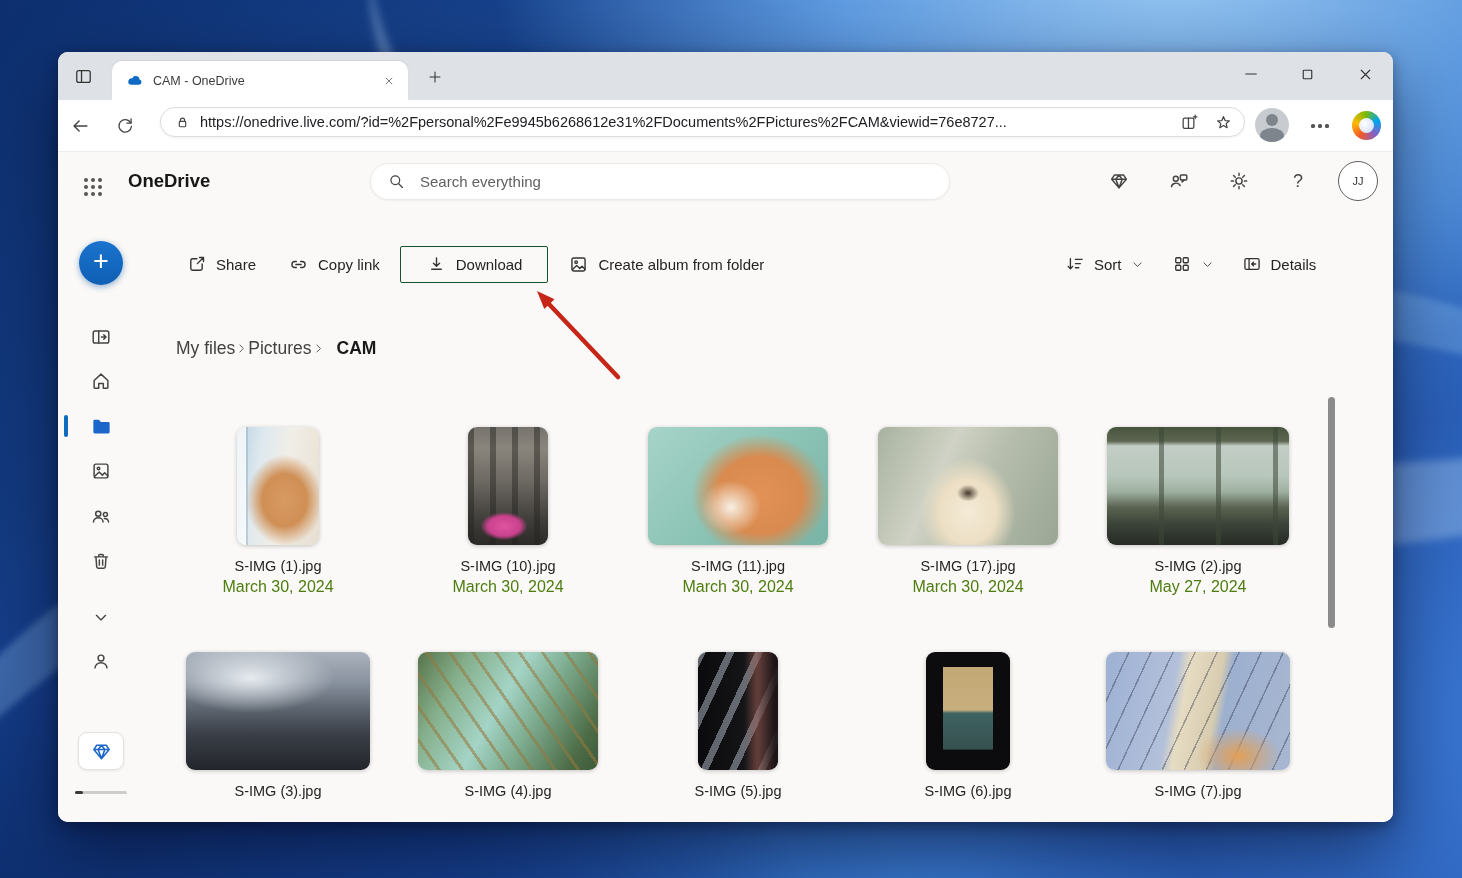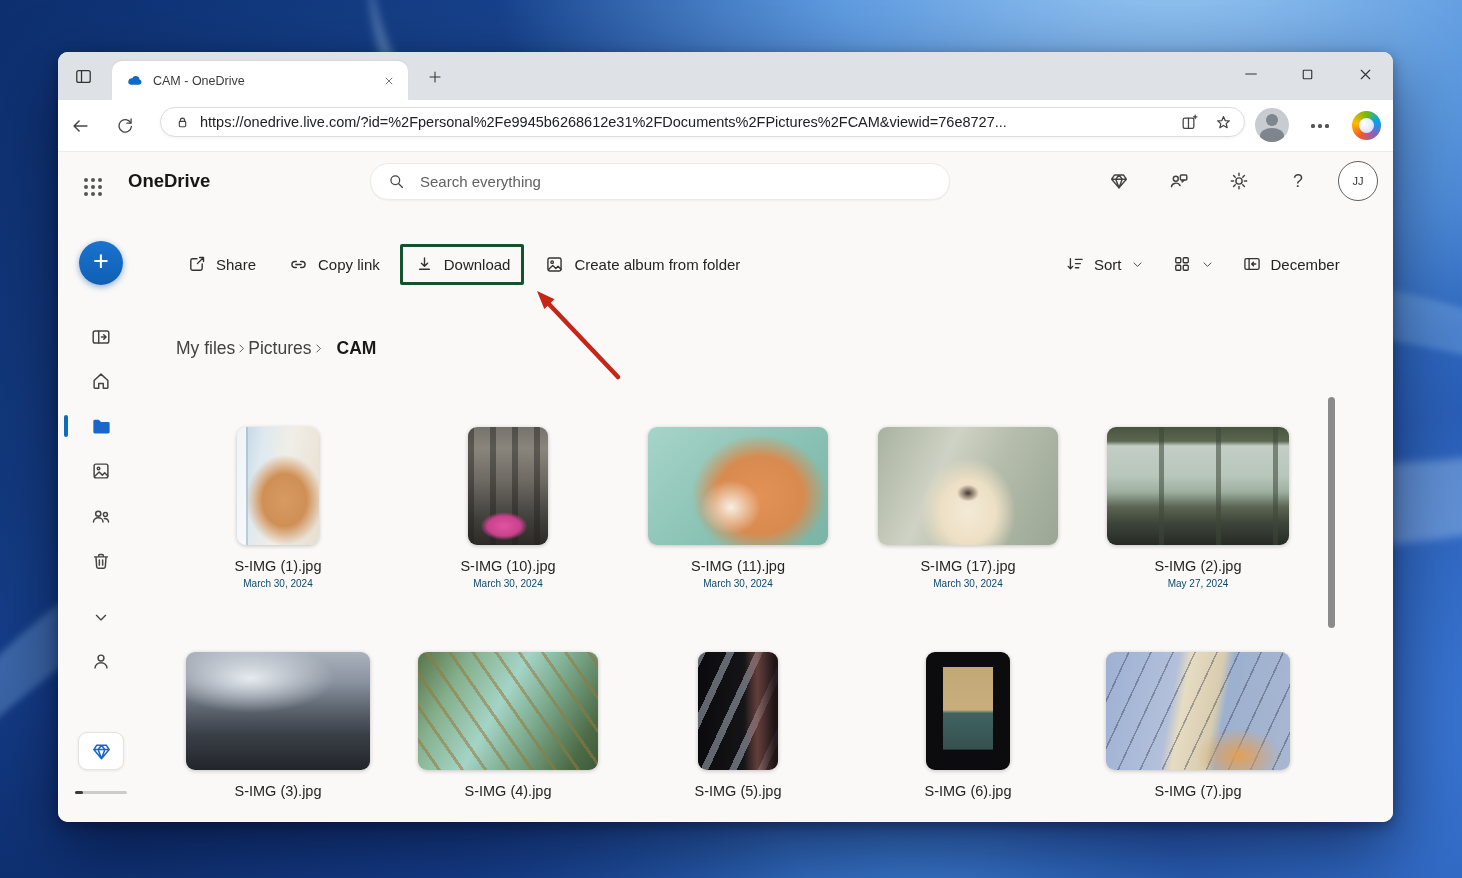--- a/index.html
+++ b/index.html
@@ -101,38 +101,38 @@
     border:1px solid #e4e1de; border-radius:9px; display:flex; align-items:center; justify-content:center;
     cursor:pointer; box-shadow:0 1px 3px rgba(0,0,0,.08); }
   .storage-bar { position:absolute; left:17px; top:639px; width:52px; height:3px; border-radius:2px; background:#cccccc; }
   .storage-bar i { display:block; width:8px; height:3px; border-radius:2px; background:#3b3b3b; }
 
   
   .toolbar { position:absolute; left:116px; top:86px; height:52px; display:flex; align-items:center; gap:8px; }
   .tb { display:flex; align-items:center; gap:9px; font-size:15px; color:#242424; cursor:pointer;
     padding:9px 12px; border-radius:4px; background:transparent; border:none;
     font-family:"Liberation Sans", sans-serif; }
-  .tb.dl { border:3px solid #14532d; border-radius:2px; padding:7px 11px; }
+  .tb.dl { border:1px solid #14532d; border-radius:2px; padding:7px 25px; }
   .toolbar-right { position:absolute; left:995px; top:86px; height:52px; display:flex; align-items:center; gap:4px; }
 
   
   .breadcrumb { position:absolute; left:118px; top:182px; height:28px; display:flex; align-items:center;
     gap:0; font-size:17.5px; }
   .crumb { color:#424242; cursor:pointer; }
   .crumb.cur { color:#191919; font-weight:700; cursor:default;margin-left:12px; }
   .crumb-sep { display:flex; align-items:center; }
 
   
   .grid-row { position:absolute; left:105px; width:1150px; display:grid; grid-template-columns:repeat(5,230px); }
   .r1 { top:275px; } .r2 { top:500px; }
   .cell { text-align:center; cursor:pointer; }
   .thumb { margin:0 auto; height:118px; border-radius:9px; box-shadow:0 1px 4px rgba(0,0,0,.22); }
   .w82{width:82px;} .w80{width:80px;} .w180{width:180px;} .w182{width:182px;} .w184{width:184px;} .w84{width:84px;}
   .fname { margin-top:13px; font-size:14.5px; color:#242424; }
-  .fdate { margin-top:4px; font-size:10px; color:#0c4a6e; }
+  .fdate { margin-top:4px; font-size:16px; color:#4d7c0f; }
 
   .t1{background:
     linear-gradient(90deg, rgba(255,255,255,.75) 0 11%, rgba(150,175,195,.5) 11% 14%, rgba(0,0,0,0) 14%),
     radial-gradient(55px 65px at 58% 62%, #d99a62 0%, #cf8f55 40%, rgba(0,0,0,0) 70%),
     linear-gradient(100deg, #b9d2e2 0%, #dfe9ef 28%, #f1eee7 55%, #e7ded0 100%);}
   .t2{background:
     radial-gradient(30px 18px at 45% 84%, #e055a0 0%, #c9408c 55%, rgba(0,0,0,0) 78%),
     repeating-linear-gradient(90deg, rgba(35,33,30,.45) 0 6px, rgba(0,0,0,0) 6px 22px),
     linear-gradient(180deg, #76736d 0%, #8a857c 18%, #6e6a64 45%, #413f3b 78%, #2b2a27 100%);}
   .t3{background:
@@ -404,21 +404,21 @@
           </svg>
         <svg class="ic dark" width="13" height="13" viewBox="0 0 24 24" stroke-width="2">
             <path d="M5.5 9 L12 15.5 18.5 9"></path>
           </svg>
       </button>
       <button class="tb">
         <svg class="ic dark" width="20" height="20" viewBox="0 0 24 24">
             <rect x="3.5" y="5.5" width="17" height="13" rx="2"></rect>
             <path d="M8.5 5.5 v13 M16.5 12 h-4.5 M13.8 9.8 L11.6 12 l2.2 2.2"></path>
           </svg>
-        <span>December</span>
+        <span>Details</span>
       </button>
     </div>
 
     <div class="breadcrumb">
       <span class="crumb">My files</span>
       <span class="crumb-sep">
         <svg class="ic" width="13" height="13" viewBox="0 0 24 24" stroke-width="2">
             <path d="M9 5.5 L15.5 12 9 18.5"></path>
           </svg>
       </span>

